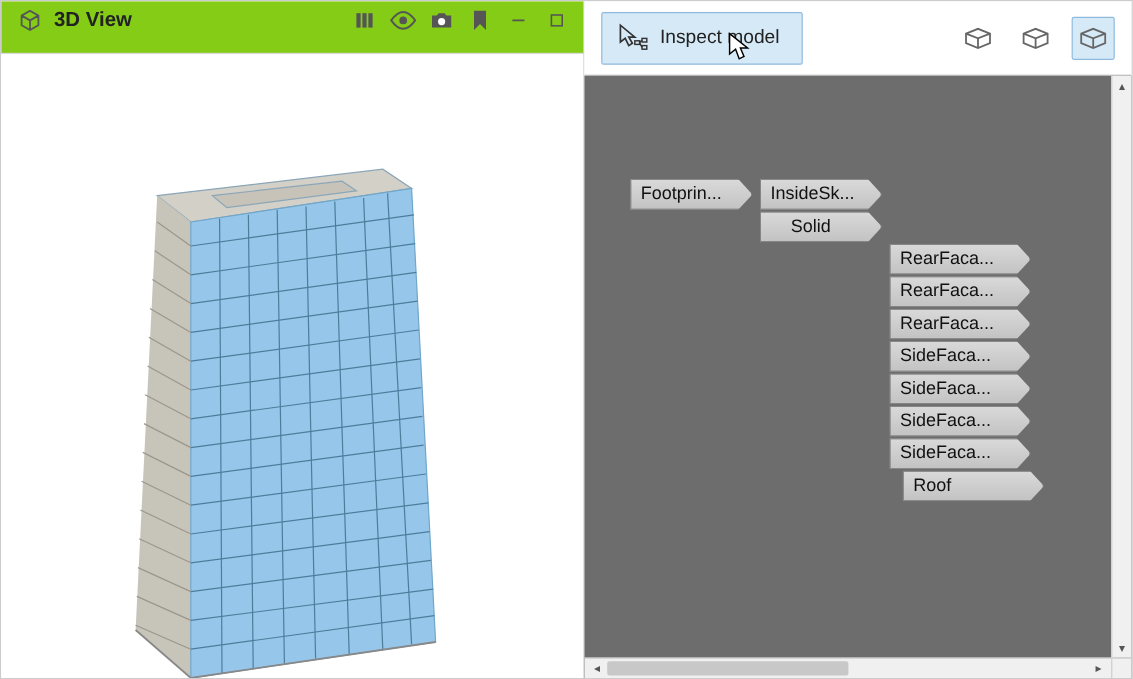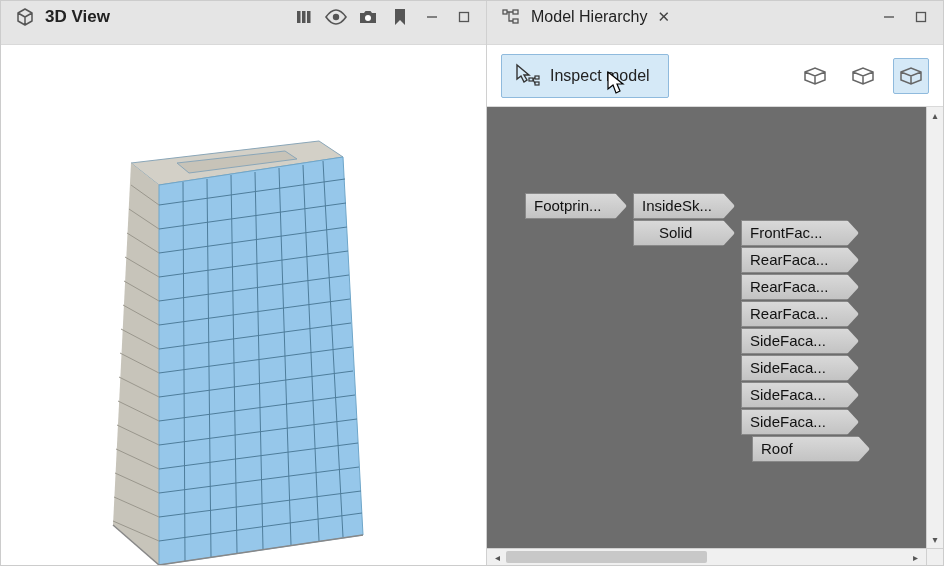--- a/index.html
+++ b/index.html
@@ -32,21 +32,21 @@
   .panel-right {
     flex: 1;
   }
   
   .titlebar {
     height: 44px;
     display: flex;
     align-items: center;
     padding: 0 10px 12px 12px;
     border-bottom: 1px solid #d9d9d9;
-    background: #e5e5e5;
+    background: #84cc16;
     gap: 8px;
   }
   .titlebar .title {
     font-size: 17px;
     font-weight: 600;
     color: #222;
   }
   .titlebar .title2 {
     font-size: 16px;
     color: #222;
@@ -332,45 +332,20 @@
           <line x1="112" y1="476" x2="158" y2="496"></line>
         </g>
 
         <line x1="112" y1="480" x2="158" y2="520" stroke="#888" stroke-width="1.5"></line>
         <line x1="158" y1="520" x2="362" y2="490" stroke="#888" stroke-width="1.5"></line>
       </svg>
     </div>
   </div>
 
   <div class="panel panel-right">
-    <div class="titlebar">
-      <span class="icon-btn">
-        <svg width="18" height="16" viewBox="0 0 18 16">
-          <rect x="1" y="1" width="4" height="4" fill="none" stroke="#555" stroke-width="1.3"></rect>
-          <rect x="11" y="1" width="5" height="4" fill="none" stroke="#555" stroke-width="1.3"></rect>
-          <rect x="11" y="10" width="5" height="4" fill="none" stroke="#555" stroke-width="1.3"></rect>
-          <path d="M5 3 L11 3 M7 3 L7 12 L11 12" fill="none" stroke="#555" stroke-width="1.3"></path>
-        </svg>
-      </span>
-      <div class="tab-with-close">
-        <span class="title2">Model Hierarchy</span>
-        <span class="close-x">✕</span>
-      </div>
-      <span class="spacer"></span>
-      <span class="win-btn">
-        <svg width="12" height="12" viewBox="0 0 12 12">
-          <line x1="1" y1="6" x2="11" y2="6" stroke="#555" stroke-width="1.4"></line>
-        </svg>
-      </span>
-      <span class="win-btn">
-        <svg width="12" height="12" viewBox="0 0 12 12">
-          <rect x="1.5" y="1.5" width="9" height="9" fill="none" stroke="#555" stroke-width="1.3"></rect>
-        </svg>
-      </span>
-    </div>
 
     <div class="toolbar">
       <div class="inspect-btn">
         <svg width="26" height="26" viewBox="0 0 26 26">
           <path d="M3 2 L3 16 L7 13 L10 19 L13 17 L10 12 L15 12 Z" fill="none" stroke="#333" stroke-width="1.4"></path>
           <rect x="15" y="15" width="4" height="3" fill="none" stroke="#333" stroke-width="1.2"></rect>
           <rect x="21" y="13" width="4" height="3" fill="none" stroke="#333" stroke-width="1.2"></rect>
           <rect x="21" y="19" width="4" height="3" fill="none" stroke="#333" stroke-width="1.2"></rect>
           <path d="M19 16.5 L21 14.5 M19 16.5 L21 20.5" fill="none" stroke="#333" stroke-width="1.2"></path>
         </svg>
@@ -398,21 +373,20 @@
     </div>
 
     <div class="hierarchy-wrap">
       <div class="hierarchy-canvas">
 
         <div class="node" style="left:38px; top:86px; width:102px;">Footprin...</div>
 
         <div class="node" style="left:146px; top:86px; width:102px;">InsideSk...</div>
         <div class="node" style="left:146px; top:113px; width:102px;padding-left:25px;">Solid</div>
 
-        <div class="node" style="left:254px; top:113px; width:118px;">FrontFac...</div>
         <div class="node" style="left:254px; top:140px; width:118px;">RearFaca...</div>
         <div class="node" style="left:254px; top:167px; width:118px;">RearFaca...</div>
         <div class="node" style="left:254px; top:194px; width:118px;">RearFaca...</div>
         <div class="node" style="left:254px; top:221px; width:118px;">SideFaca...</div>
         <div class="node" style="left:254px; top:248px; width:118px;">SideFaca...</div>
         <div class="node" style="left:254px; top:275px; width:118px;">SideFaca...</div>
         <div class="node" style="left:254px; top:302px; width:118px;">SideFaca...</div>
         <div class="node" style="left:254px; top:329px; width:118px;margin-left:11px;">Roof</div>
       </div>
 

